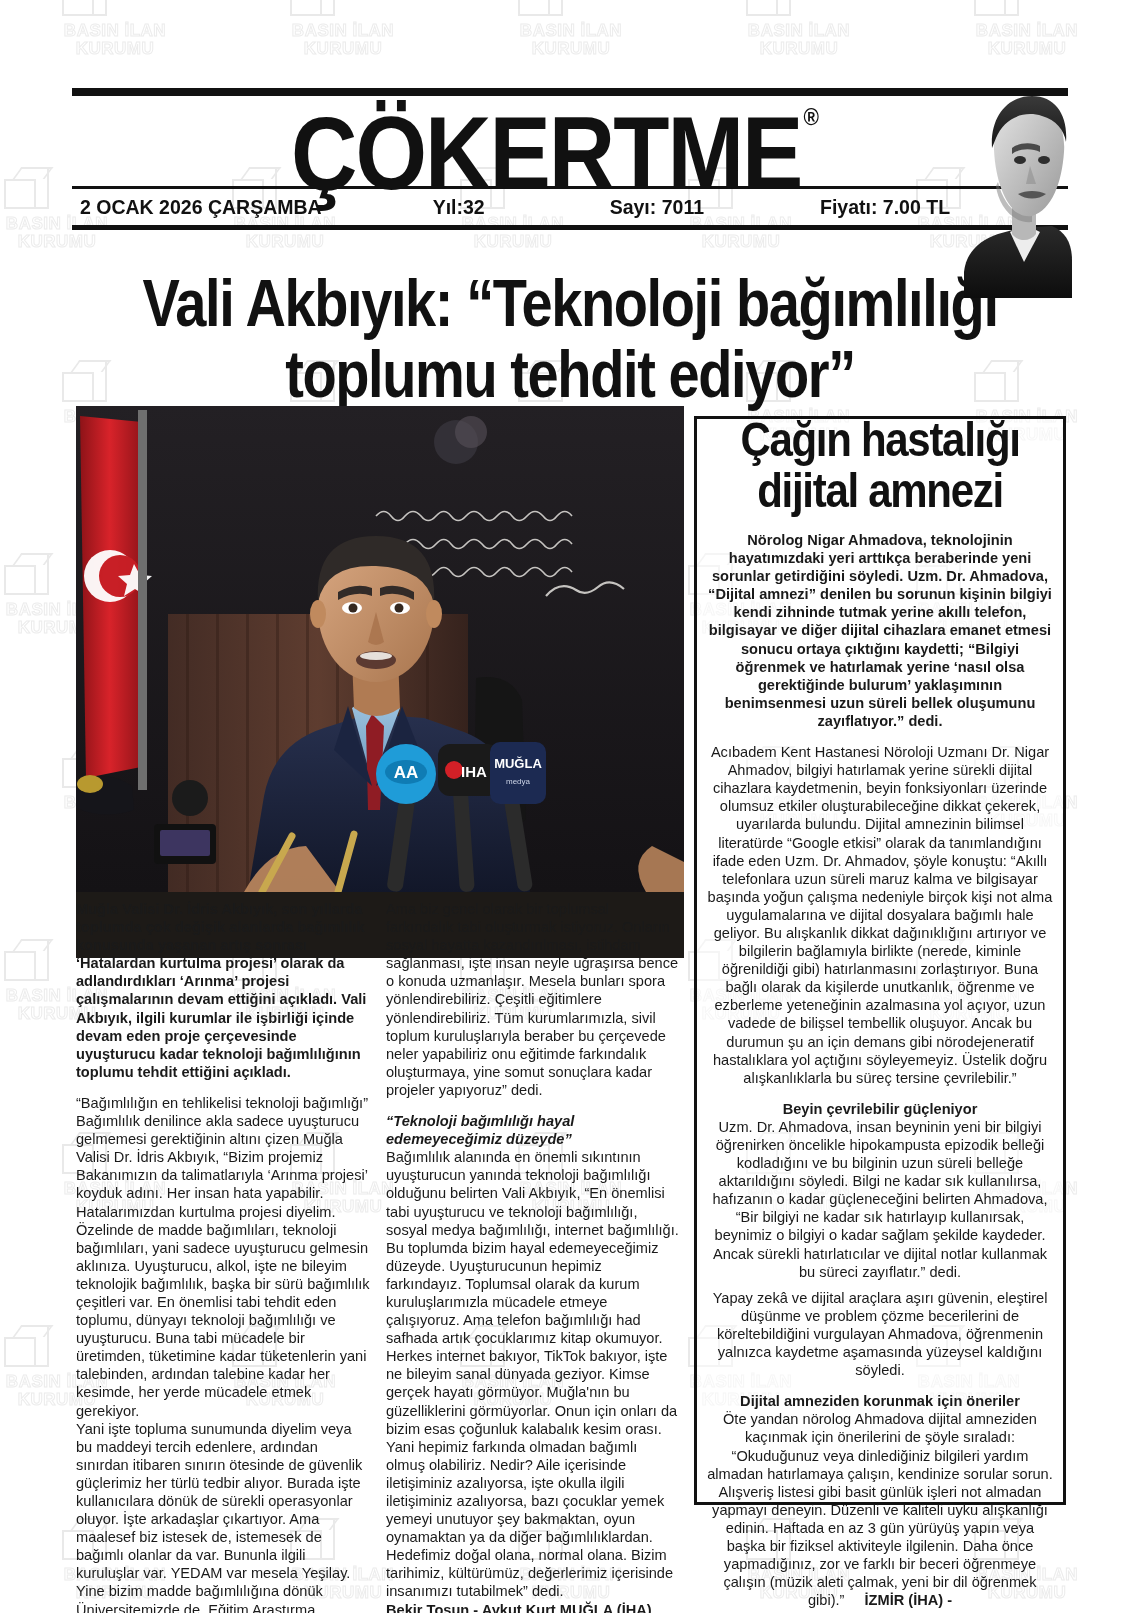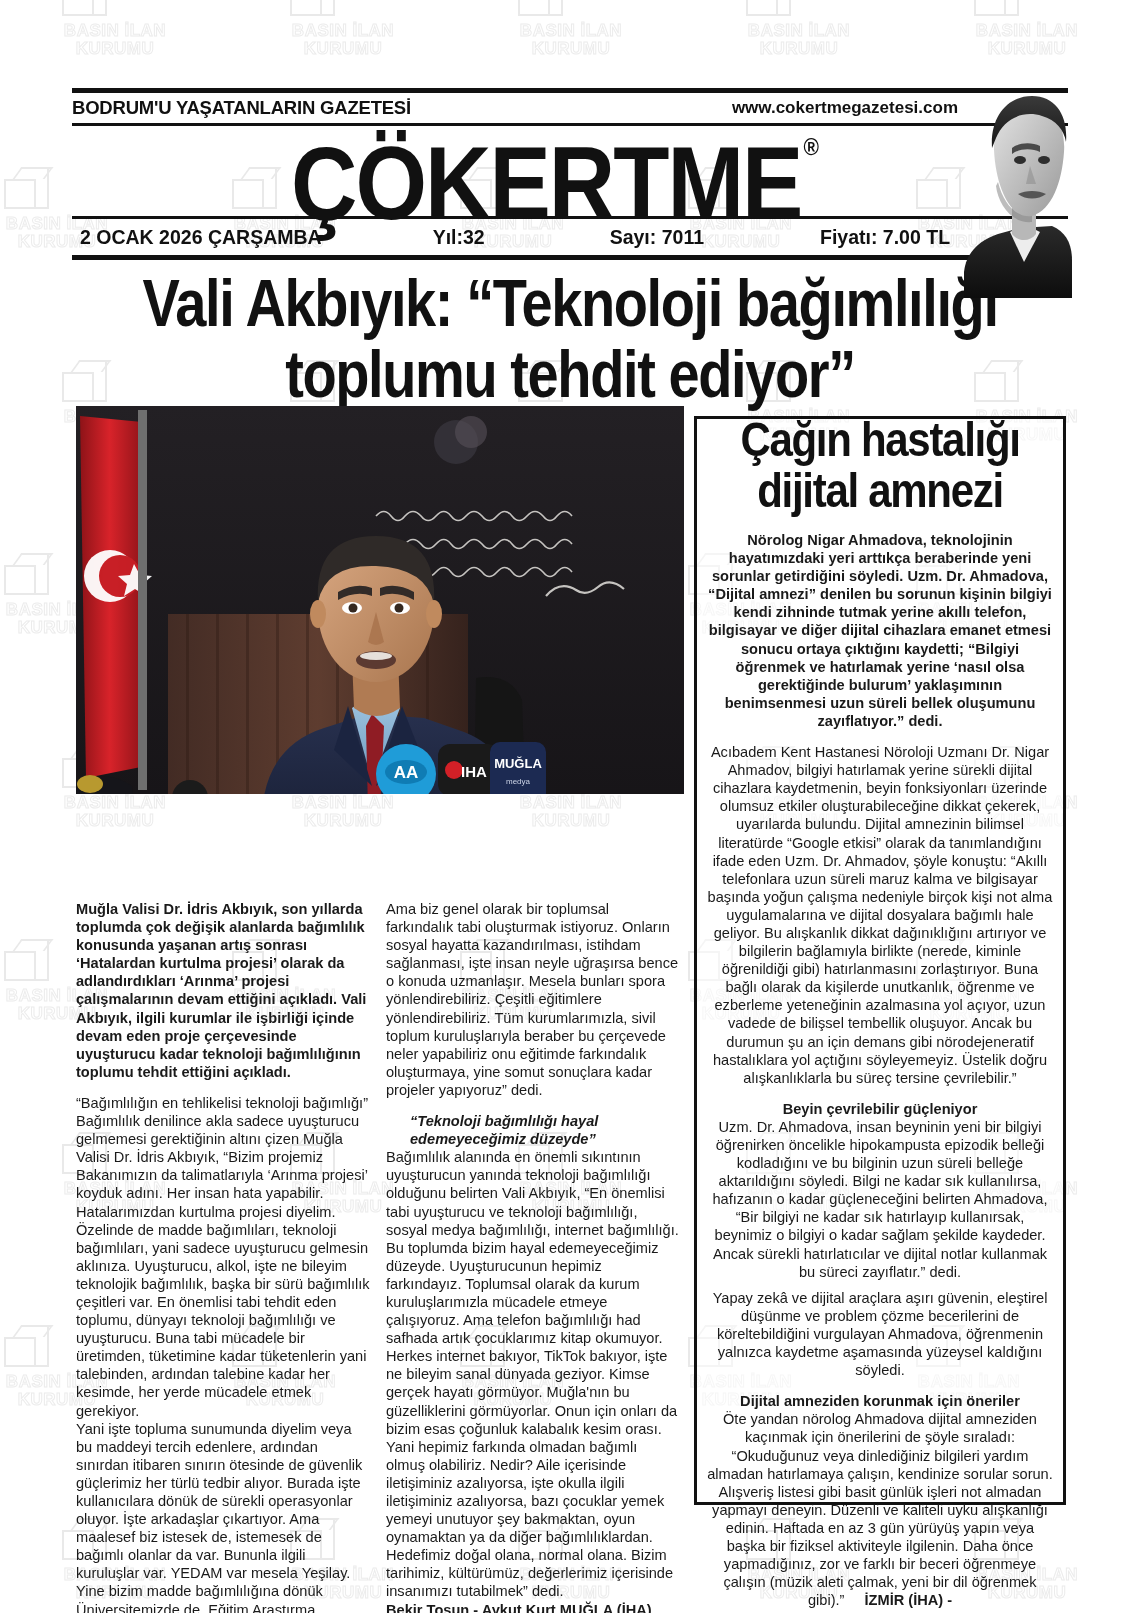--- a/index.html
+++ b/index.html
@@ -164,21 +164,21 @@
     letter-spacing: -1.4px;
     color: #111;
     transform: scaleY(1.18);
     transform-origin: center top;
   }
 
   
   #photo-wrap {
     position: absolute;
     left: 76px; top: 406px;
-    width: 608px; height: 388px;
+    width: 608px; height: 552px;
     overflow: hidden;
     background: #1d1a17;
   }
 
   
   #sidebar {
     position: absolute;
     left: 694px; top: 416px;
     width: 372px; height: 1089px;
     border: 3px solid #111;
@@ -230,21 +230,20 @@
     line-height: 18.1px;
     color: #1a1a1a;
     margin-bottom: 13px;
   }
   .col p.lead { font-weight: bold; }
   .col p.tight { margin-bottom: 0; }
   .col p.subhead-italic {
     font-weight: bold;
     font-style: italic;
     margin-bottom: 0;
-    margin-left: 24px;
   }
   .col .credit { font-weight: bold; }
 </style>
 </head>
 <body>
 
 <div id="watermark-layer">
     <div class="wm-cell" style="left: 0px; top: -30px;">
       <div class="wm-box">
         <i class="f"></i>
@@ -613,24 +612,20 @@
       <div class="wm-text">BASIN İLAN<br>KURUMU</div>
     </div>
   </div>
 
 <div id="page">
 
   <div id="masthead">
 
     <div class="rule-thick"></div>
 
-    <div id="masthead-top">
-      <div id="tagline">BODRUM'U YAŞATANLARIN GAZETESİ</div>
-      <div id="website">www.cokertmegazetesi.com</div>
-    </div>
 
     <div class="rule-thin"></div>
 
     <div id="masthead-mid">
       <div id="nameplate"><span>ÇÖKERTME</span><sup>®</sup></div>
     </div>
 
     <div class="rule-thin"></div>
 
     <div id="masthead-bottom">

